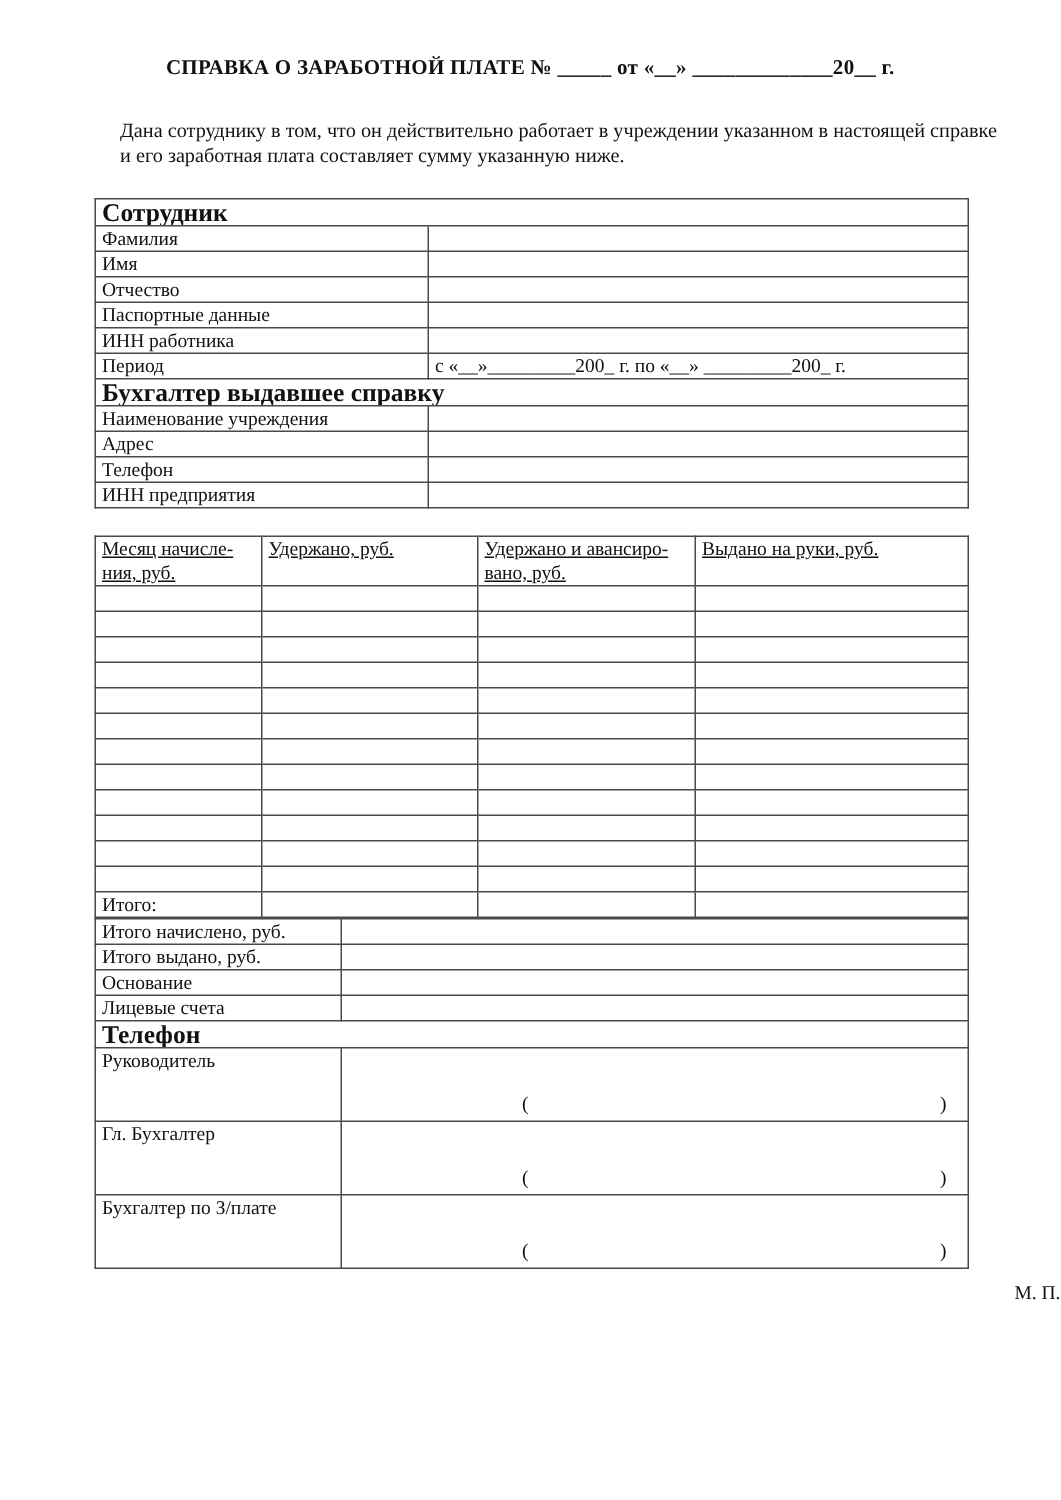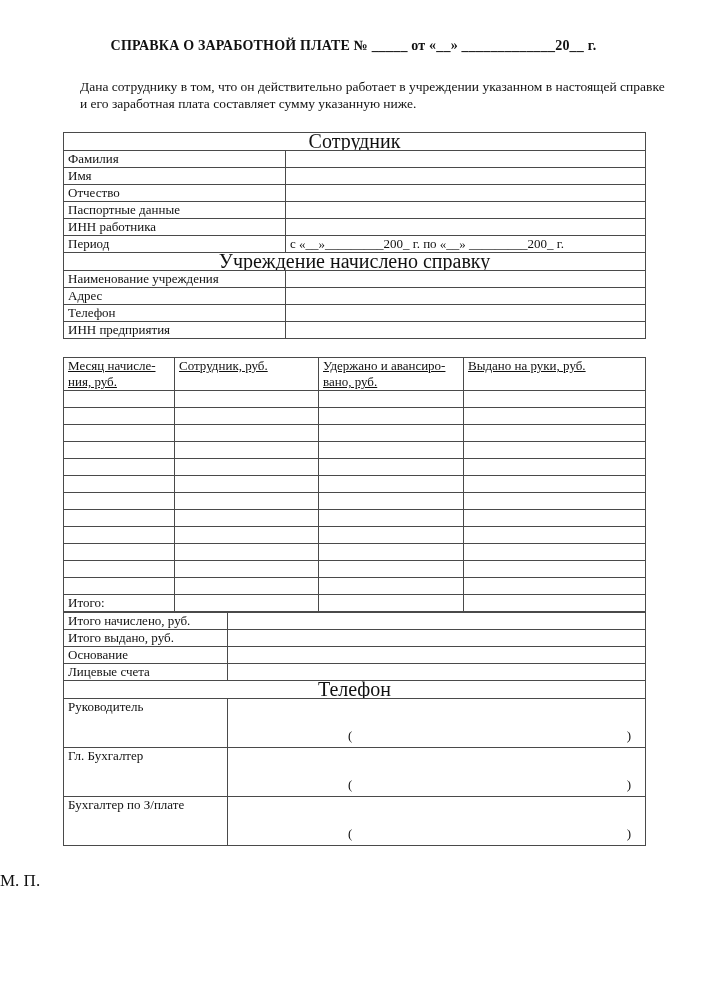--- a/index.html
+++ b/index.html
@@ -39,23 +39,22 @@
     padding:0 4px;
     line-height:16px;
     height:16px;
     vertical-align:top;
     font-weight:normal;
     text-align:left;
     white-space:pre-line;
     overflow:hidden;
   }
   .section-header {
-    text-align:center;
-    font-weight:normal;
-    font-size:20px;
+    font-weight:bold;
+    font-size:17px;
     line-height:17px;
     height:17px;
   }
 
   .tbl-main { margin-top:20px; }
   .tbl-main col.c-label { width:222px; }
   .tbl-main col.c-value { width:360px; }
 
   .tbl-salary { margin-top:18px; }
   .tbl-salary col.s1 { width:111px; }
@@ -66,23 +65,23 @@
 
   .tbl-bottom { }
   .tbl-bottom col.b-label { width:164px; }
   .tbl-bottom col.b-value { width:418px; }
   .sig-row td { height:33px; }
   .sig-cell { position:relative; }
   .sig-open  { position:absolute; left:120px; bottom:3px; }
   .sig-close { position:absolute; right:14px; bottom:3px; }
 
   .seal {
-    margin-top:25px;
-    text-align:left;
-    font-size:17px;
+    margin-top:8px;
+    text-align:right;
+    font-size:13px;
   }
 </style>
 </head>
 <body>
 
 <div class="page">
 
   <div class="doc-title">СПРАВКА О ЗАРАБОТНОЙ ПЛАТЕ № _____ от «__» _____________20__ г.</div>
 
   <div class="intro">Дана сотруднику в том, что он действительно работает в учреждении указанном в настоящей справке и его заработная плата составляет сумму указанную ниже.</div>
@@ -114,21 +113,21 @@
     </tr>
     <tr>
       <td>ИНН работника</td>
       <td></td>
     </tr>
     <tr>
       <td>Период</td>
       <td>с «__»_________200_ г. по «__» _________200_ г.</td>
     </tr>
     <tr>
-      <td class="section-header" colspan="2">Учреждение начислено справку</td>
+      <td class="section-header" colspan="2">Бухгалтер выдавшее справку</td>
     </tr>
     <tr>
       <td>Наименование учреждения</td>
       <td></td>
     </tr>
     <tr>
       <td>Адрес</td>
       <td></td>
     </tr>
     <tr>
@@ -146,21 +145,21 @@
     <colgroup>
         <col class="s1">
         <col class="s2">
         <col class="s3">
         <col class="s4">
       </colgroup>
     <thead>
       <tr>
         <th>Месяц начисле-
 ния, руб.</th>
-        <th>Сотрудник, руб.</th>
+        <th>Удержано, руб.</th>
         <th>Удержано и авансиро-
 вано, руб.</th>
         <th>Выдано на руки, руб.</th>
       </tr>
     </thead>
     <tbody id="salary-empty-rows">
         <tr>
           <td>&nbsp;</td>
           <td>&nbsp;</td>
           <td>&nbsp;</td>

